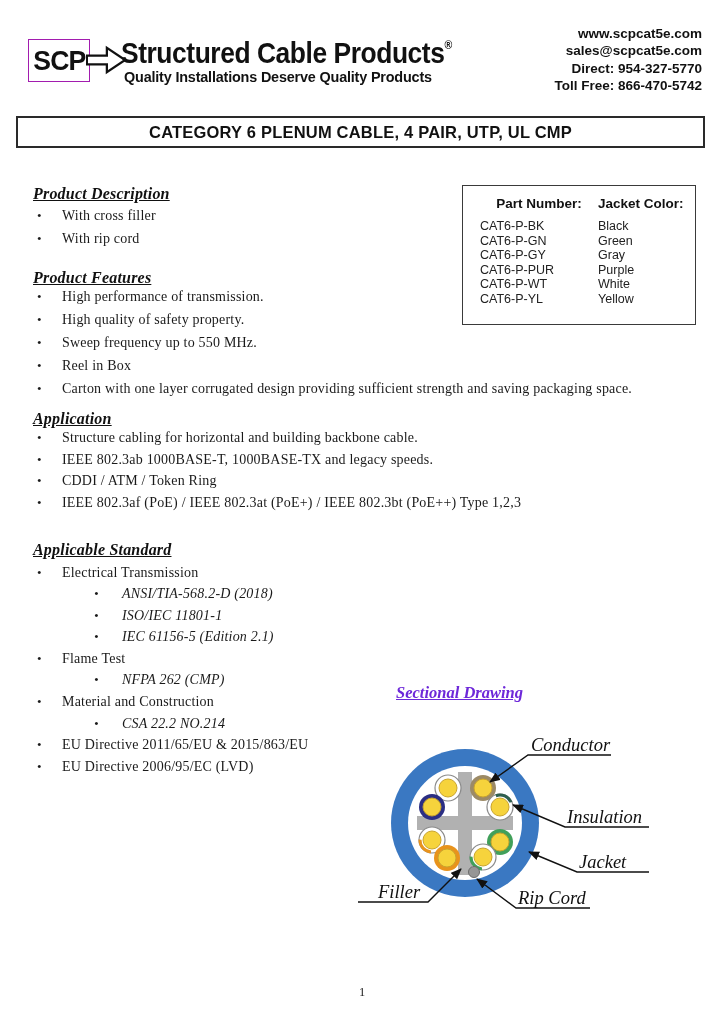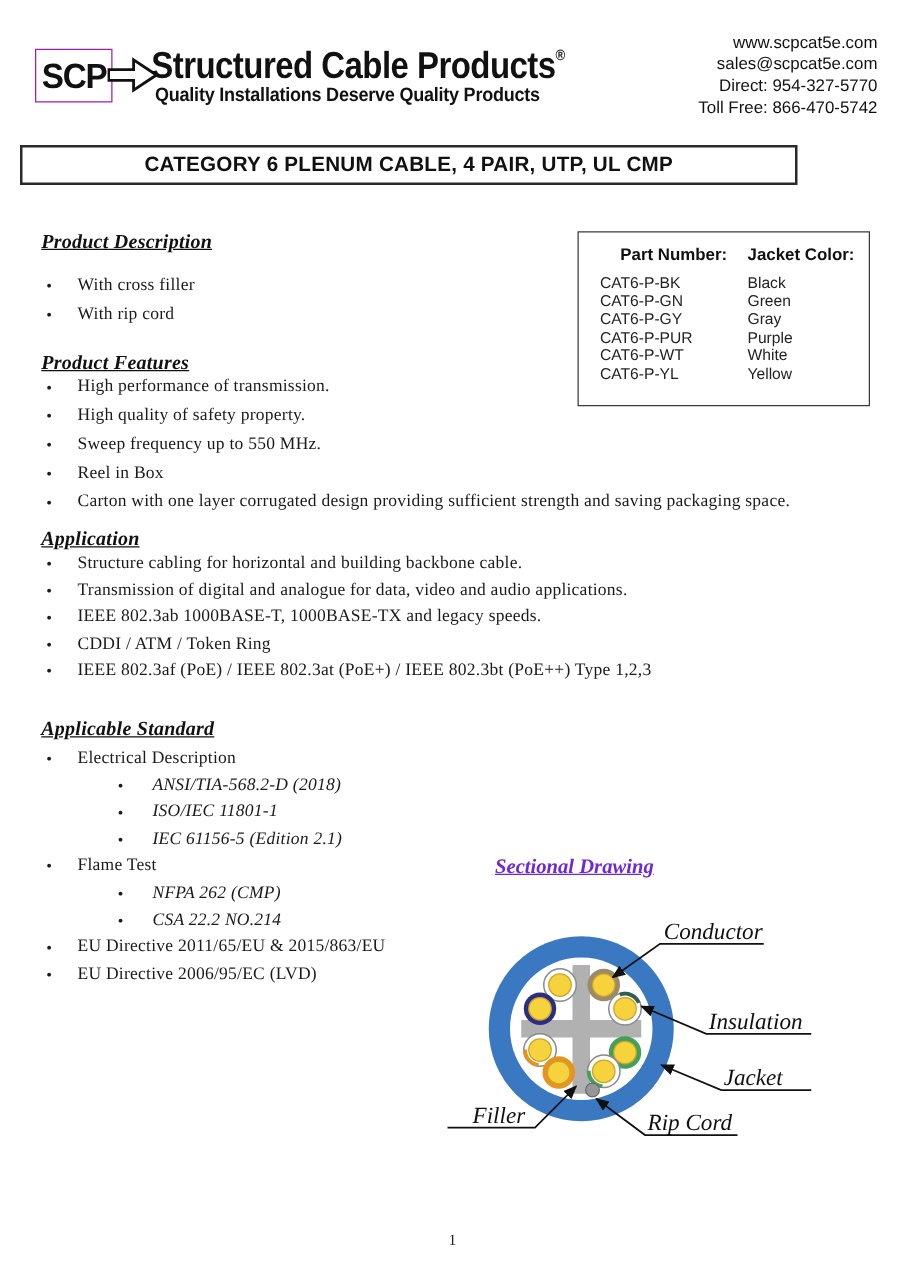--- a/index.html
+++ b/index.html
@@ -37,28 +37,28 @@
   .brand-tagline {
     left: 124px; top: 68px;
     font-family: "Liberation Sans", sans-serif;
     font-weight: 800; font-size: 15.5px; letter-spacing: -0.2px;
     white-space: nowrap; color: #111;
     transform: scaleX(0.93); transform-origin: left top;
   }
   .contact {
     right: 22px; top: 25px; text-align: right;
     font-family: "Liberation Sans", sans-serif;
-    font-weight: normal; font-size: 13.5px; line-height: 17.3px;
+    font-weight: bold; font-size: 13.5px; line-height: 17.3px;
     color: #111;
     margin-left: 40px;
   }
 
   
   .title-box {
-    left: 16px; top: 116px; width: 622px; height: 32px;
+    left: 16px; top: 116px; width: 689px; height: 32px;
     border: 2px solid #2a2a2a;
     display: flex; align-items: center; justify-content: center;
     font-family: "Liberation Sans", sans-serif;
     font-weight: bold; font-size: 16.5px; letter-spacing: 0.2px;
     color: #111;
   }
 
   
   .main-col { left: 33px; top: 184px; width: 674px; }
   .sec-h {
@@ -71,21 +71,21 @@
     position: relative; padding-left: 29px;
     font-size: 14px; line-height: 19px; letter-spacing: 0.2px;
   }
   .bullets li::before {
     content: "\2022";
     position: absolute; left: 4px; top: 0; font-size: 13px;
   }
   .bullets li.l2 { padding-left: 89px; font-style: italic; }
   .bullets li.l2::before { left: 61px; }
 
-  .h-desc { margin-bottom: 16px; }
+  .h-desc { margin-bottom: 3px; }
   .ul-desc li { margin-bottom: 4px; }
   .h-feat { margin-top: 20px; }
   .ul-feat li { margin-bottom: 4px; }
   .h-app  { margin-top: 11px; }
   .ul-app li { margin-bottom: 2.5px; }
   .h-std  { margin-top: 28px; margin-bottom: 4px; }
   .ul-std li { margin-bottom: 2.6px; }
 
   
   .part-box {
@@ -153,34 +153,34 @@
     <li>High performance of transmission.</li>
     <li>High quality of safety property.</li>
     <li>Sweep frequency up to 550 MHz.</li>
     <li>Reel in Box</li>
     <li>Carton with one layer corrugated design providing sufficient strength and saving packaging space.</li>
   </ul>
 
   <div class="sec-h h-app">Application</div>
   <ul class="bullets ul-app">
     <li>Structure cabling for horizontal and building backbone cable.</li>
-    <li>Transmission of digital and analogue for data, video and audio applications.</li>
     <li>IEEE 802.3ab 1000BASE-T, 1000BASE-TX and legacy speeds.</li>
     <li>CDDI / ATM / Token Ring</li>
     <li>IEEE 802.3af (PoE) / IEEE 802.3at (PoE+) / IEEE 802.3bt (PoE++) Type 1,2,3</li>
   </ul>
 
   <div class="sec-h h-std">Applicable Standard</div>
   <ul class="bullets ul-std">
-    <li class="l1">Electrical Description</li>
+    <li class="l1">Electrical Transmission</li>
     <li class="l2">ANSI/TIA-568.2-D (2018)</li>
     <li class="l2">ISO/IEC 11801-1</li>
     <li class="l2">IEC 61156-5 (Edition 2.1)</li>
     <li class="l1">Flame Test</li>
     <li class="l2">NFPA 262 (CMP)</li>
+    <li class="l1">Material and Construction</li>
     <li class="l2">CSA 22.2 NO.214</li>
     <li class="l1">EU Directive 2011/65/EU &amp; 2015/863/EU</li>
     <li class="l1">EU Directive 2006/95/EC (LVD)</li>
   </ul>
 </div>
 
 <div class="abs part-box">
   <div class="pt-head">
     <div class="c1">Part Number:</div>
     <div class="c2">Jacket Color:</div>

